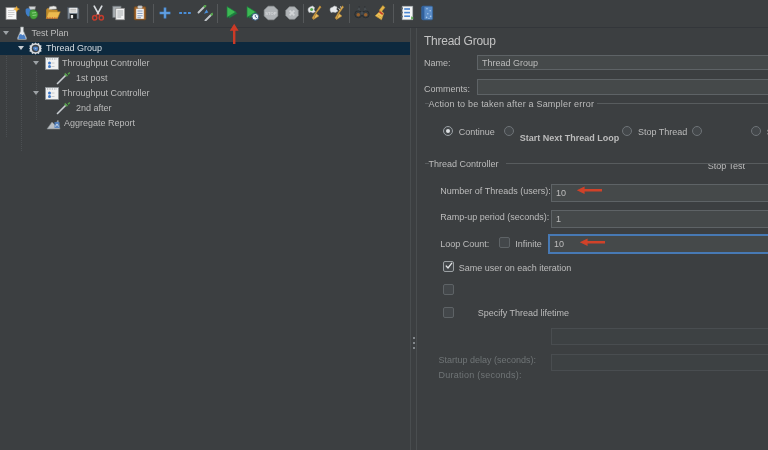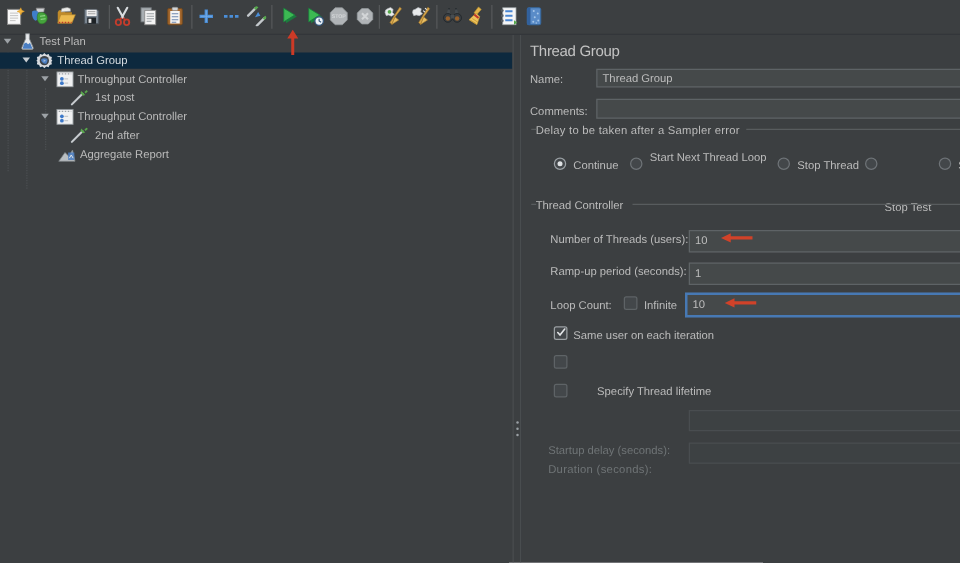--- a/index.html
+++ b/index.html
@@ -286,28 +286,28 @@
   <div id="rpanel">
 
     <div class="rp" style="left:7px;top:5.5px;font-size:12px;letter-spacing:-0.25px;color:#c3c3c3;">Thread Group</div>
     <div class="rp" style="left:7px;top:30px;">Name:</div>
     <div class="fld" style="left:60px;top:27px;width:294px;height:15px;">
         <span class="tx">Thread Group</span>
       </div>
     <div class="rp" style="left:7px;top:55.5px;">Comments:</div>
     <div class="fld" style="left:60px;top:51px;width:294px;height:16px;"></div>
 
-    <div class="rp" style="left:11.5px;top:70.5px;letter-spacing:0.2px;">Delay to be taken after a Sampler error</div>
+    <div class="rp" style="left:11.5px;top:70.5px;letter-spacing:0.2px;">Action to be taken after a Sampler error</div>
     <div class="gline" style="left:7.5px;top:75px;width:4px;"></div>
     <div class="gline" style="left:180px;top:75px;width:171px;"></div>
 
     <div class="radio sel" style="left:25.5px;top:98px;"></div>
     <div class="rp" style="left:41.7px;top:98.5px;">Continue</div>
     <div class="radio" style="left:87px;top:98px;"></div>
-    <div class="rp" style="left:102.8px;top:93px;">Start Next Thread Loop</div>
+    <div class="rp" style="left:102.8px;top:105px;font-weight:bold;">Start Next Thread Loop</div>
     <div class="radio" style="left:204.5px;top:98px;"></div>
     <div class="rp" style="left:220.9px;top:98.5px;">Stop Thread</div>
     <div class="radio" style="left:274.5px;top:98px;"></div>
     <div class="rp" style="left:290.7px;top:98.5px;margin-top:34px;">Stop Test</div>
     <div class="radio" style="left:334px;top:98px;"></div>
     <div class="rp" style="left:349.7px;top:98.5px;">Stop Test Now</div>
 
     <div class="rp" style="left:11.5px;top:131px;">Thread Controller</div>
     <div class="gline" style="left:7.5px;top:135px;width:4px;"></div>
     <div class="gline" style="left:89px;top:135px;width:262px;"></div>

